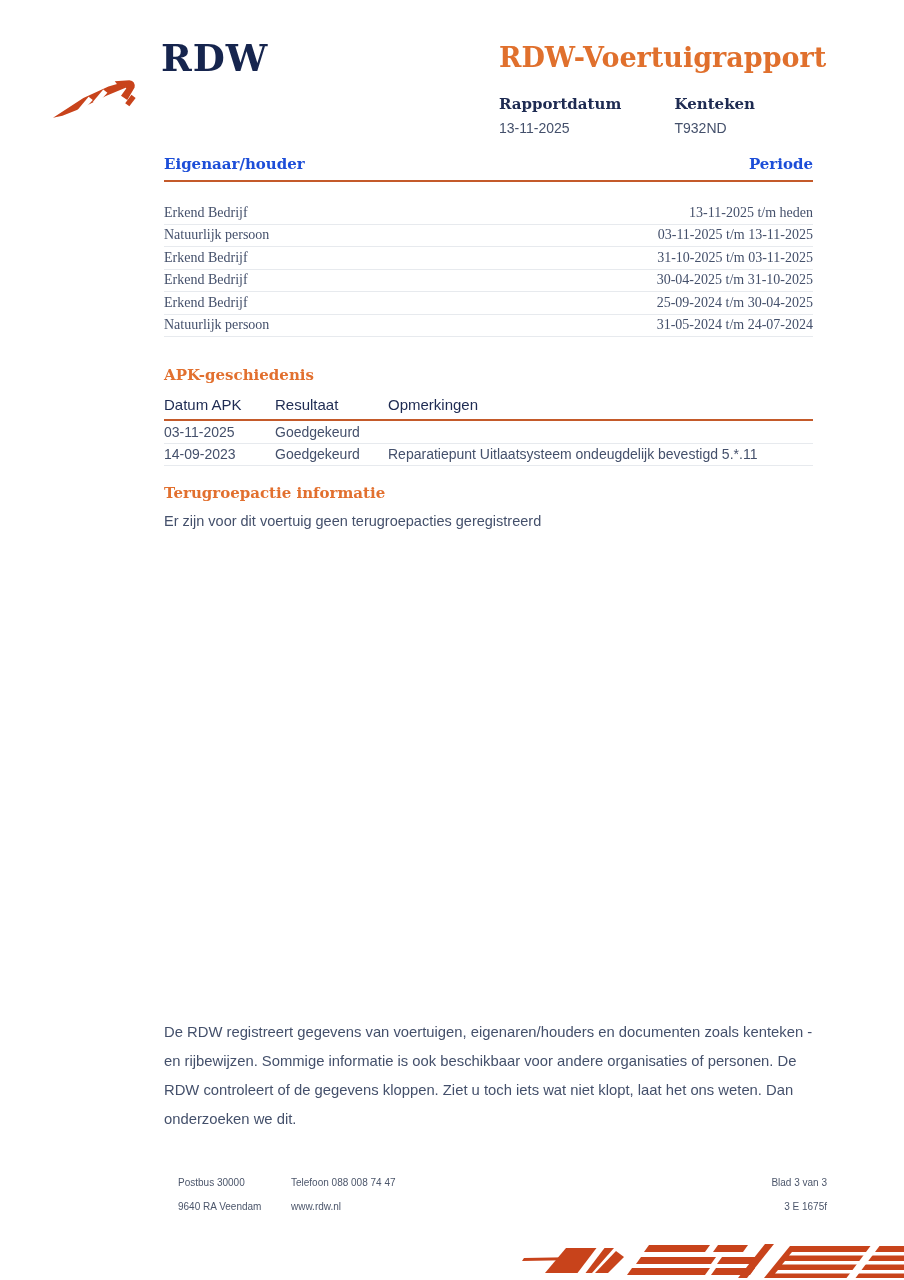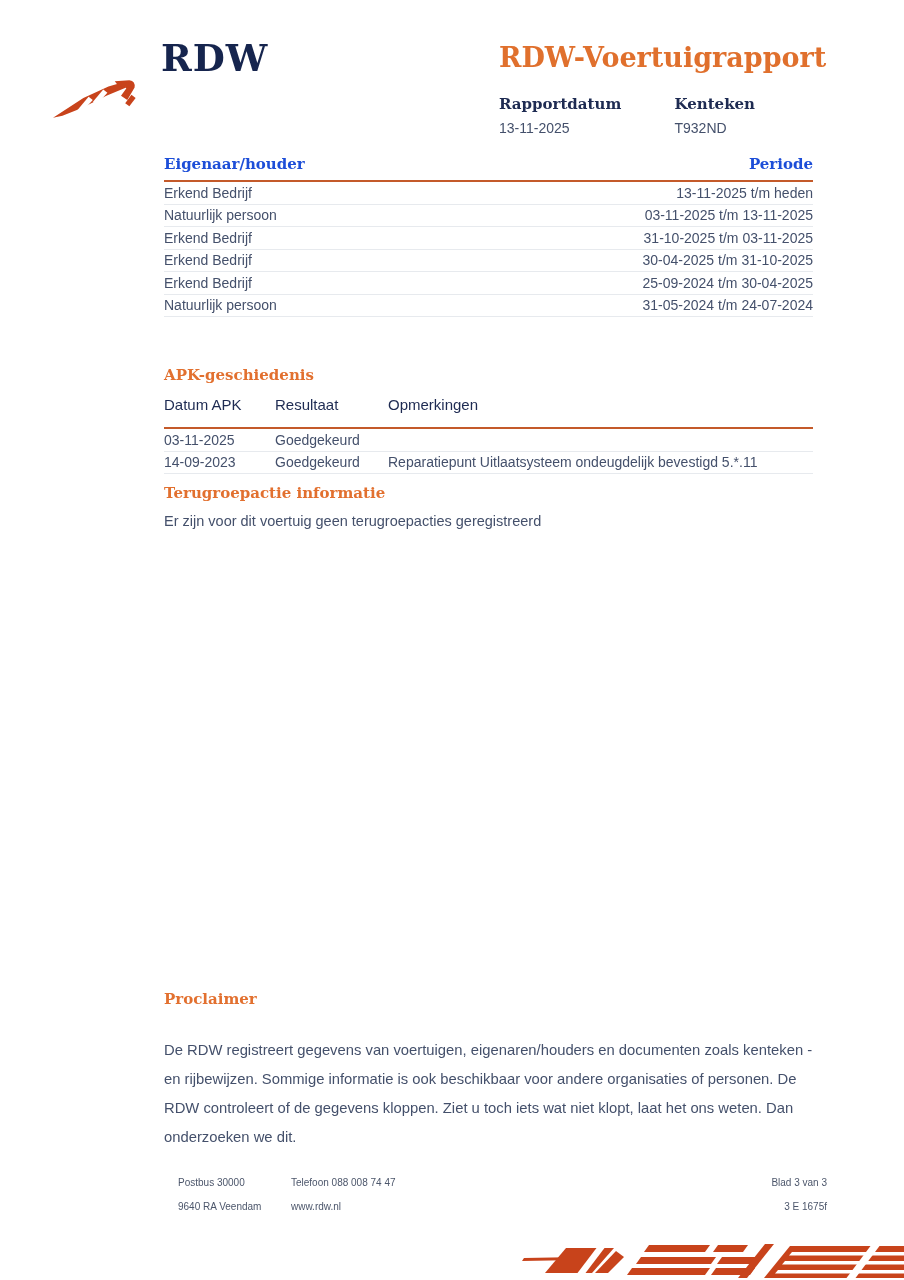--- a/index.html
+++ b/index.html
@@ -20,29 +20,29 @@
 
   #meta{position:absolute;left:499px;top:95px;width:315px;display:flex;gap:36px;}
   .meta-col{width:140px;}
   .meta-label{font-size:15px;color:#1E2B52;}
   .meta-value{font-size:14px;margin-top:7px;color:#44506B;}
 
   
   #owner-section{position:absolute;left:164px;top:155px;width:649px;}
   .table-head{display:flex;justify-content:space-between;font-size:15px;color:#1d4ed8;
     padding-bottom:7px;border-bottom:2px solid #C45A2A;}
-  #owner-rows{}
+  #owner-rows{margin-top:20px;font-family:Liberation Serif, serif;}
   .o-row{display:flex;justify-content:space-between;align-items:center;height:21.5px;
     font-size:14px;border-bottom:1px solid #E7EAEE;}
 
   
   #apk-section{position:absolute;left:164px;top:366px;width:649px;}
   .section-heading{font-size:15px;color:#E2702F;}
   #apk-head{display:flex;font-size:15px;color:#1E2B52;margin-top:12px;
-    padding-bottom:14px;border-bottom:2px solid #C45A2A;}
+    padding-bottom:6px;border-bottom:2px solid #C45A2A;}
   .apk-c1{width:111px;}
   .apk-c2{width:113px;}
   .apk-c3{flex:1;}
   .a-row{display:flex;align-items:center;height:21.5px;font-size:14px;border-bottom:1px solid #E7EAEE;}
 
   
   #recall-section{position:absolute;left:164px;top:484px;width:649px;}
   #recall-text{margin-top:11px;font-size:14.5px;}
 
   
@@ -137,21 +137,20 @@
       </div>
     </div>
   </div>
 
   <div id="recall-section">
     <div class="section-heading slab">Terugroepactie informatie</div>
     <div id="recall-text">Er zijn voor dit voertuig geen terugroepacties geregistreerd</div>
   </div>
 
   <div id="proclaimer-section">
-    <div class="section-heading slab">Proclaimer</div>
     <div id="proclaimer-text">De RDW registreert gegevens van voertuigen, eigenaren/houders en documenten zoals kenteken - en rijbewijzen. Sommige informatie is ook beschikbaar voor andere organisaties of personen. De RDW controleert of de gegevens kloppen. Ziet u toch iets wat niet klopt, laat het ons weten. Dan onderzoeken we dit.</div>
   </div>
 
   <div id="footer">
     <div class="f-row">
       <span class="f-c1">Postbus 30000</span>
       <span class="f-c2">Telefoon 088 008 74 47</span>
       <span class="f-c3">Blad 3 van 3</span>
     </div>
     <div class="f-row">

